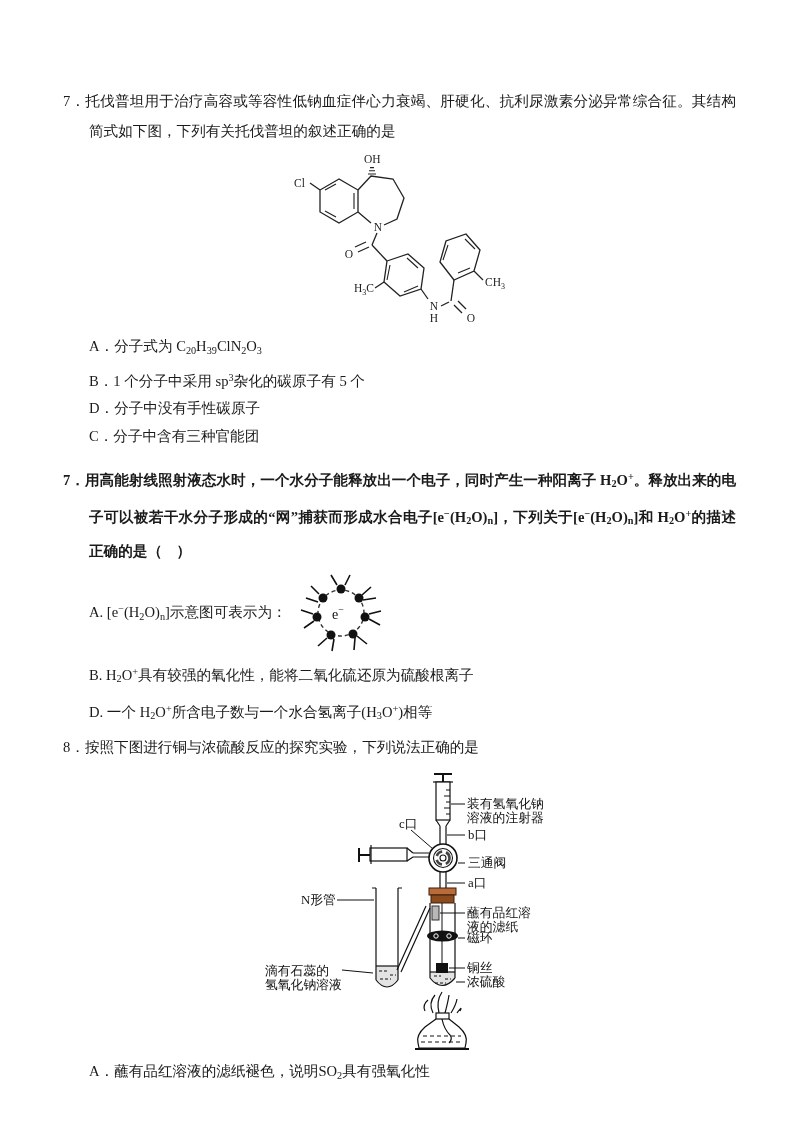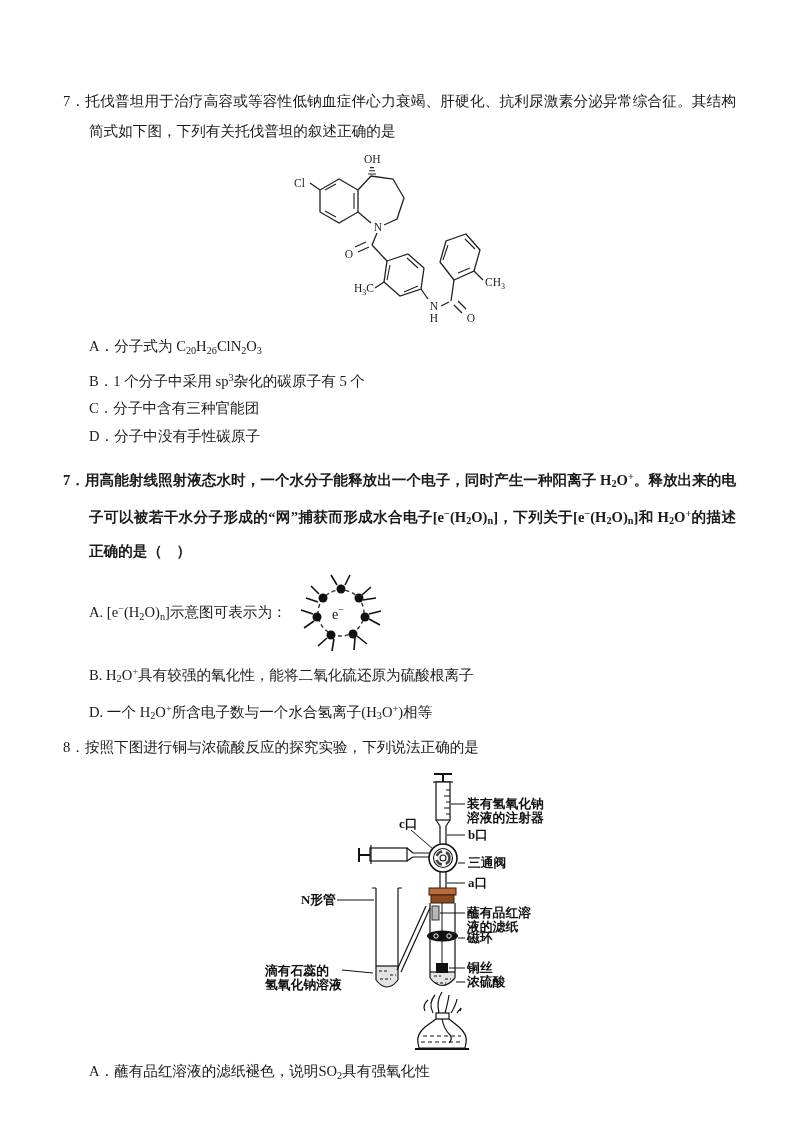--- a/index.html
+++ b/index.html
@@ -13,21 +13,21 @@
     font-size:14.6px;color:#1a1a1a;
     overflow:hidden;
   }
   .qtext{margin:0;line-height:30px;padding-left:26px;text-indent:-26px;text-align:justify;}
   .opt{line-height:27.5px;padding-left:26px;}
   .opt7{line-height:29px;padding-left:26px;}
   sub{font-size:0.70em;vertical-align:-0.25em;}
   sup{font-size:0.70em;vertical-align:0.45em;}
   .structure-wrap{margin:3px 0 3px 214px;}
   .q7a-row{display:flex;align-items:center;margin:1px 0 0 0;padding-left:26px;}
-  .apparatus-wrap{margin:4px 0 4px 190px;font-weight:bold;}
+  .apparatus-wrap{margin:4px 0 4px 190px;}
   svg{display:block;}
   svg text{font-family:"Liberation Serif","DejaVu Serif",serif;}
   .atom{font-size:11.5px;fill:#222;}
   .atom-s{font-size:8px;fill:#222;}
   .app-label{font-size:12.8px;fill:#111;}
   .bond{stroke:#222;stroke-width:1.3;fill:none;}
   .bond-thin{stroke:#222;stroke-width:1.1;fill:none;}
   .app-line{stroke:#111;stroke-width:1.2;fill:none;}
   .app-line2{stroke:#111;stroke-width:2;fill:none;}
   .ptr{stroke:#111;stroke-width:1;fill:none;}
@@ -85,24 +85,24 @@
         <path class="bond" d="M177,131 L163,113 L169,92 L189,85 L203,101 L197,122 Z"></path>
         <path class="bond-thin" d="M166,111 L171,96 M188,90 L198,100 M193,119 L181,124"></path>
       </g>
 
       <line class="bond" x1="197" y1="122" x2="206" y2="131"></line>
       <text class="atom" x="208" y="137"><tspan>CH</tspan><tspan class="atom-s" dy="3">3</tspan></text>
     </svg>
   </div>
 
   <div>
-    <div class="opt">A．分子式为 C<sub>20</sub>H<sub>26</sub>ClN<sub>2</sub>O<sub>3</sub></div>
+    <div class="opt">A．分子式为 C<sub>20</sub>H<sub>39</sub>ClN<sub>2</sub>O<sub>3</sub></div>
     <div class="opt">B．1 个分子中采用 sp<sup>3</sup>杂化的碳原子有 5 个</div>
+    <div class="opt">D．分子中没有手性碳原子</div>
     <div class="opt">C．分子中含有三种官能团</div>
-    <div class="opt">D．分子中没有手性碳原子</div>
   </div>
 
   <p class="qtext" style="margin-top:12px;font-weight:bold;">7．用高能射线照射液态水时，一个水分子能释放出一个电子，同时产生一种阳离子 H<sub>2</sub>O<sup>+</sup>。释放出来的电子可以被若干水分子形成的“网”捕获而形成水合电子[e<sup>−</sup>(H<sub>2</sub>O)<sub>n</sub>]，下列关于[e<sup>−</sup>(H<sub>2</sub>O)<sub>n</sub>]和 H<sub>2</sub>O<sup>+</sup>的描述正确的是（　）</p>
 
   <div class="q7a-row">
     <span>A. [e<sup>−</sup>(H<sub>2</sub>O)<sub>n</sub>]示意图可表示为：</span>
     <svg width="114" height="90" viewBox="0 0 114 90">
       <circle cx="54" cy="46" r="23" fill="none" stroke="#333" stroke-width="1.4" stroke-dasharray="4 3"></circle>
       <text x="51" y="52" text-anchor="middle" font-size="14" fill="#111"><tspan>e</tspan><tspan dy="-6" font-size="10">−</tspan></text>
       <g fill="#111">

